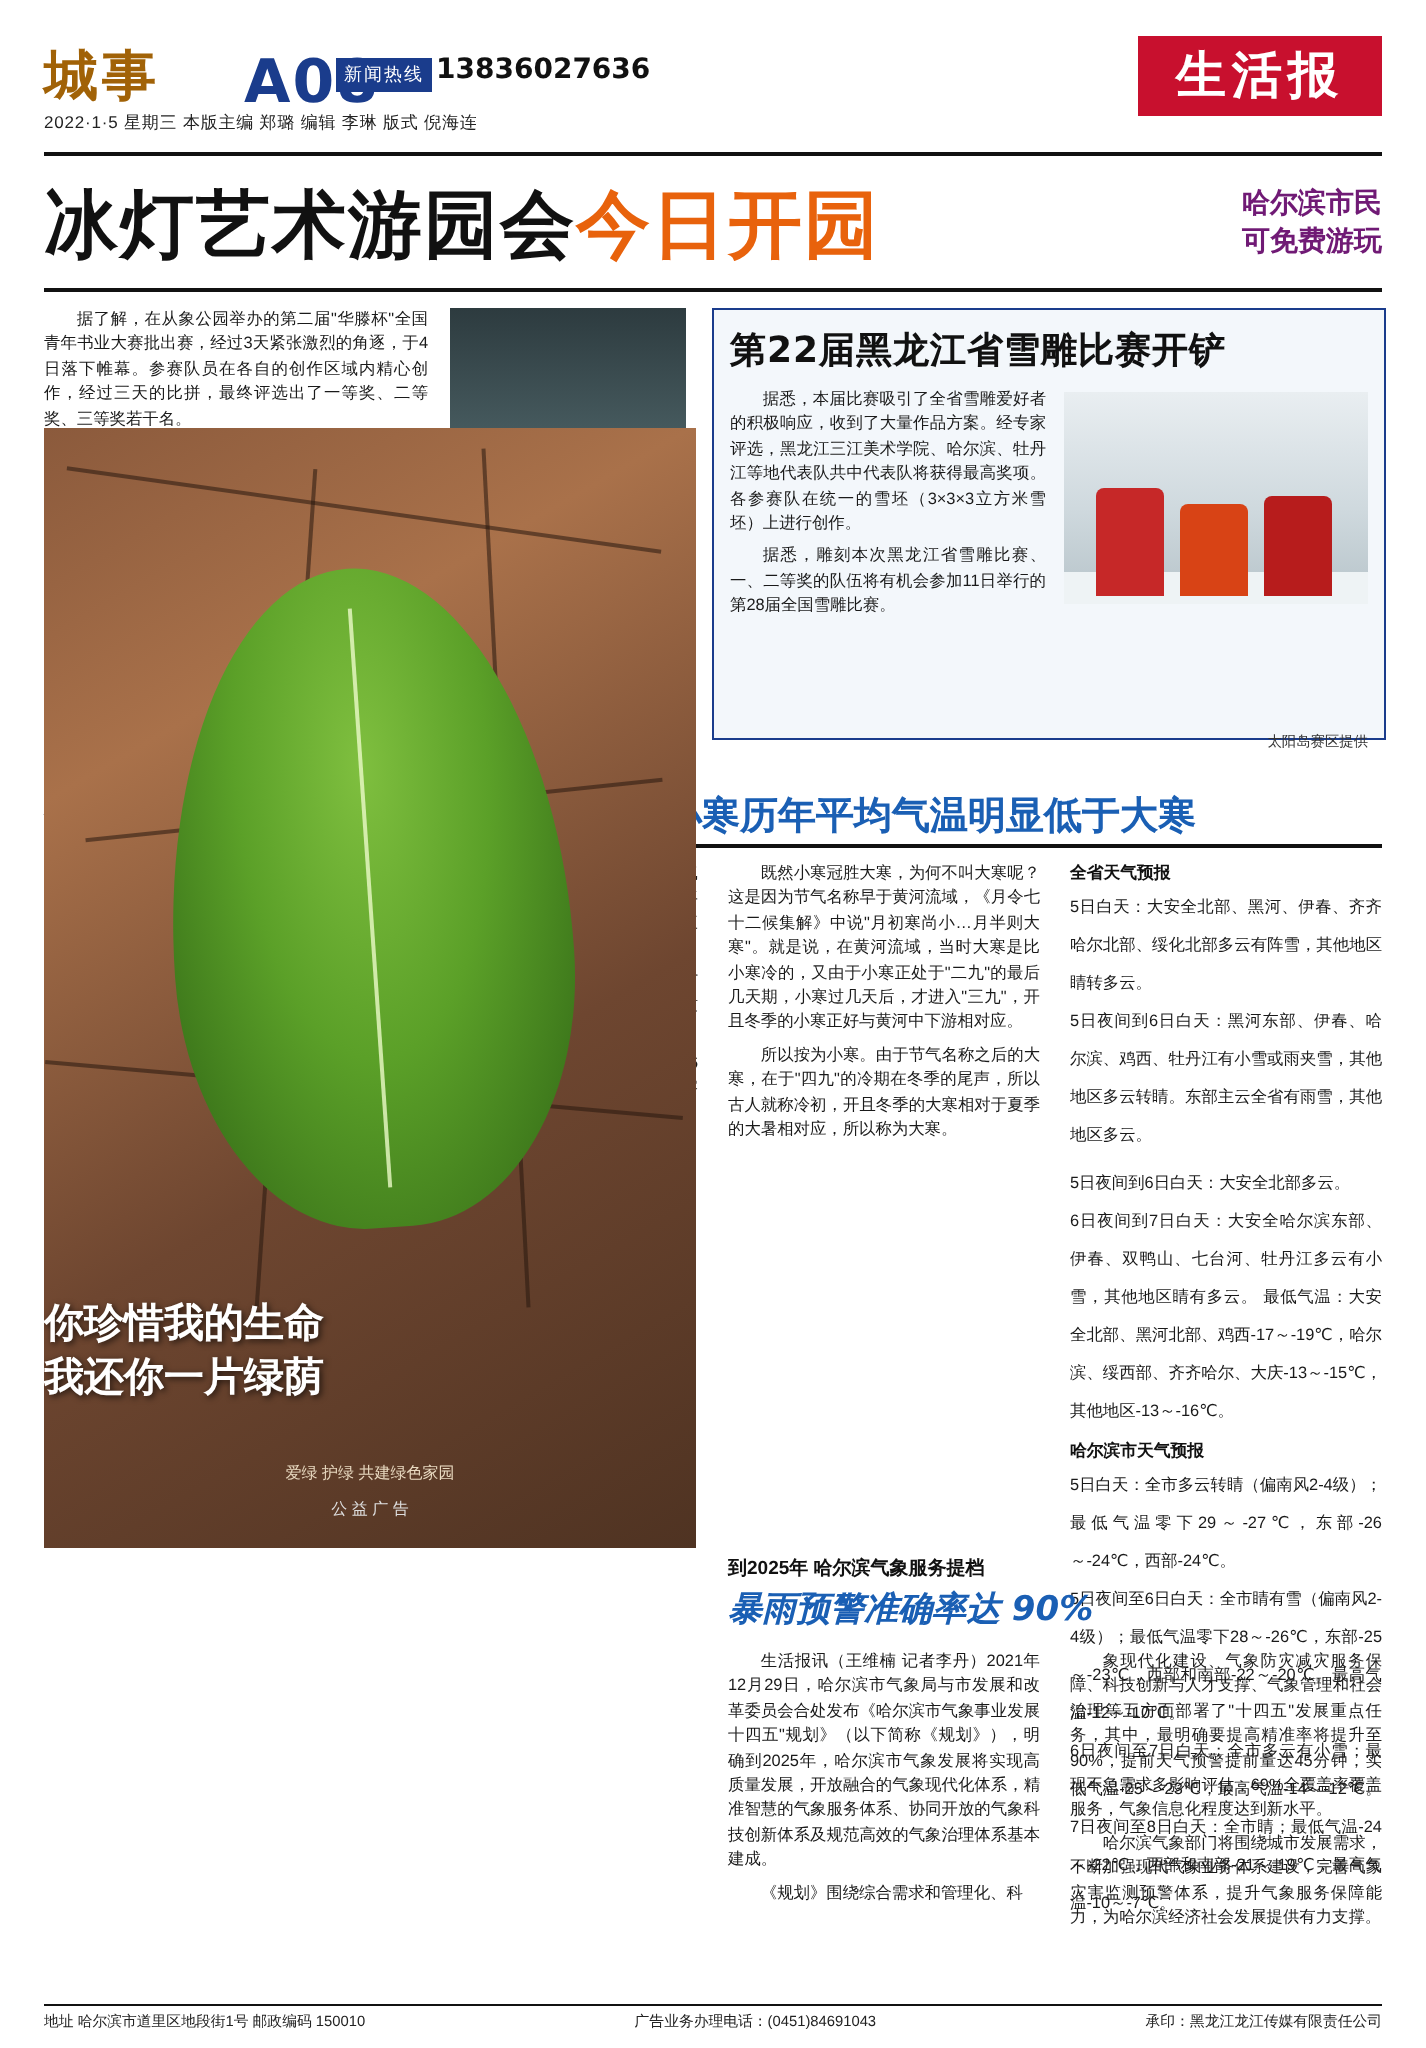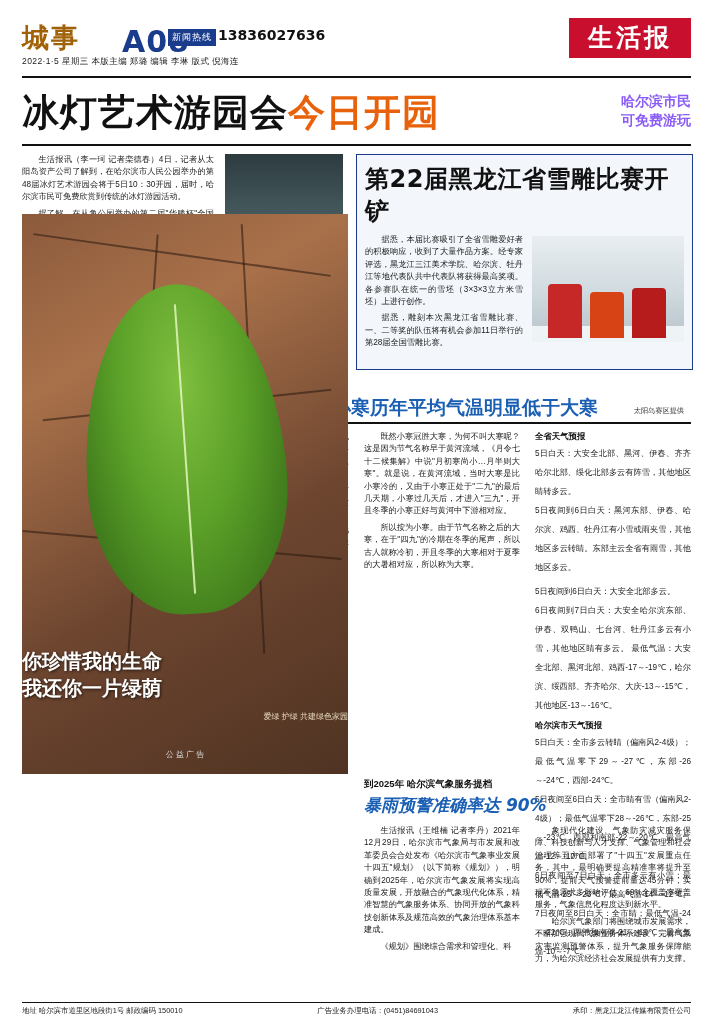--- a/index.html
+++ b/index.html
@@ -38,21 +38,21 @@
   }
 
   
   .lead{position:relative;margin-top:10px;height:54px;}
   .lead-h1{
     position:absolute;left:0;top:0;font-size:37px;font-weight:bold;color:#111;
     letter-spacing:1px;font-family:"DejaVu Sans",sans-serif;
   }
   .lead-h1 .hl{color:#e8620c;}
   .lead-side{
-    position:absolute;right:0;top:4px;font-size:14px;color:#8b5cf6;line-height:19px;
+    position:absolute;right:0;top:4px;font-size:14px;color:#701a75;line-height:19px;
     font-weight:bold;text-align:left;
   }
   .rule-thick{border-top:2px solid #111;margin-top:2px;}
 
   
   .col-text{font-size:8.2px;line-height:12.4px;color:#1a1a1a;text-align:justify;}
   .col-text p{margin:0 0 4px 0;text-indent:2em;}
 
   
   .r1{position:relative;margin-top:8px;height:232px;}
@@ -80,21 +80,21 @@
     background:linear-gradient(180deg,#2d3b3f,#4a5f63);
   }
   .photo-cap{font-size:7.4px;color:#333;text-align:center;margin-top:3px;}
 
   
   .r1-box{
     position:absolute;left:334px;top:0;width:335px;height:214px;
     border:1px solid #1a3c8c;background:#f3f7fb;
   }
   .r1-box-h{
-    font-size:24px;font-weight:bold;color:#111;padding:8px 8px 0 8px;
+    font-size:18px;font-weight:bold;color:#111;padding:8px 8px 0 8px;
     letter-spacing:.5px;font-family:"DejaVu Sans",sans-serif;
   }
   .r1-box-body{position:relative;padding:7px 8px 0 8px;height:170px;}
   .r1-box-text{width:158px;float:left;}
   .r1-box-photo{
     float:right;width:152px;height:106px;margin-top:2px;
     background:linear-gradient(180deg,#e9eef1 0%,#cfd9de 55%,#b6c3c9 100%);
     position:relative;overflow:hidden;
   }
   .r1-box-photo .person{
@@ -130,21 +130,21 @@
     border-radius:50% 50% 45% 45%/60% 60% 40% 40%;
     transform:rotate(-4deg);
   }
   .leaf-vein{position:absolute;left:50%;top:6%;width:2px;height:88%;background:rgba(235,250,200,.8);transform:translateX(-1px);}
   .bigpic-txt{
     position:absolute;left:0;bottom:72px;width:100%;text-align:left;color:#fff;
     font-size:20px;font-weight:bold;line-height:27px;text-shadow:1px 1px 3px rgba(0,0,0,.7);
     font-family:"DejaVu Sans",sans-serif;
   }
   .bigpic-cap{
-    position:absolute;left:0;bottom:52px;width:100%;text-align:right;color:#e8d9c0;font-size:8px;
+    position:absolute;left:0;bottom:32px;width:100%;text-align:center;color:#e8d9c0;font-size:8px;
   }
   .bigpic-logo{
     position:absolute;left:0;bottom:14px;width:100%;text-align:center;color:#ddd;font-size:8px;
   }
 
   
   .lower{position:absolute;left:342px;top:760px;width:327px;}
   .lower-kicker{font-size:9.5px;color:#111;font-weight:bold;margin-bottom:3px;}
   .lower-h{font-size:19px;font-weight:bold;color:#111;line-height:24px;font-family:"DejaVu Sans",sans-serif;}
   .lower-h2{font-size:17px;font-weight:bold;color:#1a5fb4;line-height:23px;font-family:"DejaVu Sans",sans-serif;font-style:italic;}
@@ -186,21 +186,20 @@
     <div class="lead-side">
       <div>哈尔滨市民</div>
       <div>可免费游玩</div>
     </div>
   </div>
   <div class="rule-thick"></div>
 
   <div class="r1">
 
     <div class="r1-col1 col-text">
-      <p>生活报讯（李一珂 记者栾德春）4日，记者从太阳岛资产公司了解到，在哈尔滨市人民公园举办的第48届冰灯艺术游园会将于5日10：30开园，届时，哈尔滨市民可免费欣赏到传统的冰灯游园活动。</p>
       <p>据了解，在从象公园举办的第二届"华滕杯"全国青年书业大赛批出赛，经过3天紧张激烈的角逐，于4日落下帷幕。参赛队员在各自的创作区域内精心创作，经过三天的比拼，最终评选出了一等奖、二等奖、三等奖若干名。</p>
       <p>据悉，本届比赛共有来自全国各地的18家单位，近200名选手参加。比赛内容涵盖冰雕、雪雕等多个门类，充分展现了我国冰雪艺术的独特魅力。</p>
       <p>哈尔滨市人民公园内，冰灯艺术游园会的各项准备工作已经就绪，预计将吸引大量市民和游客前来游玩观赏。</p>
     </div>
 
     <div>
       <div class="r1-photo">
         <div class="tree"></div>
         <div class="ice"></div>
         <div class="ice2"></div>

